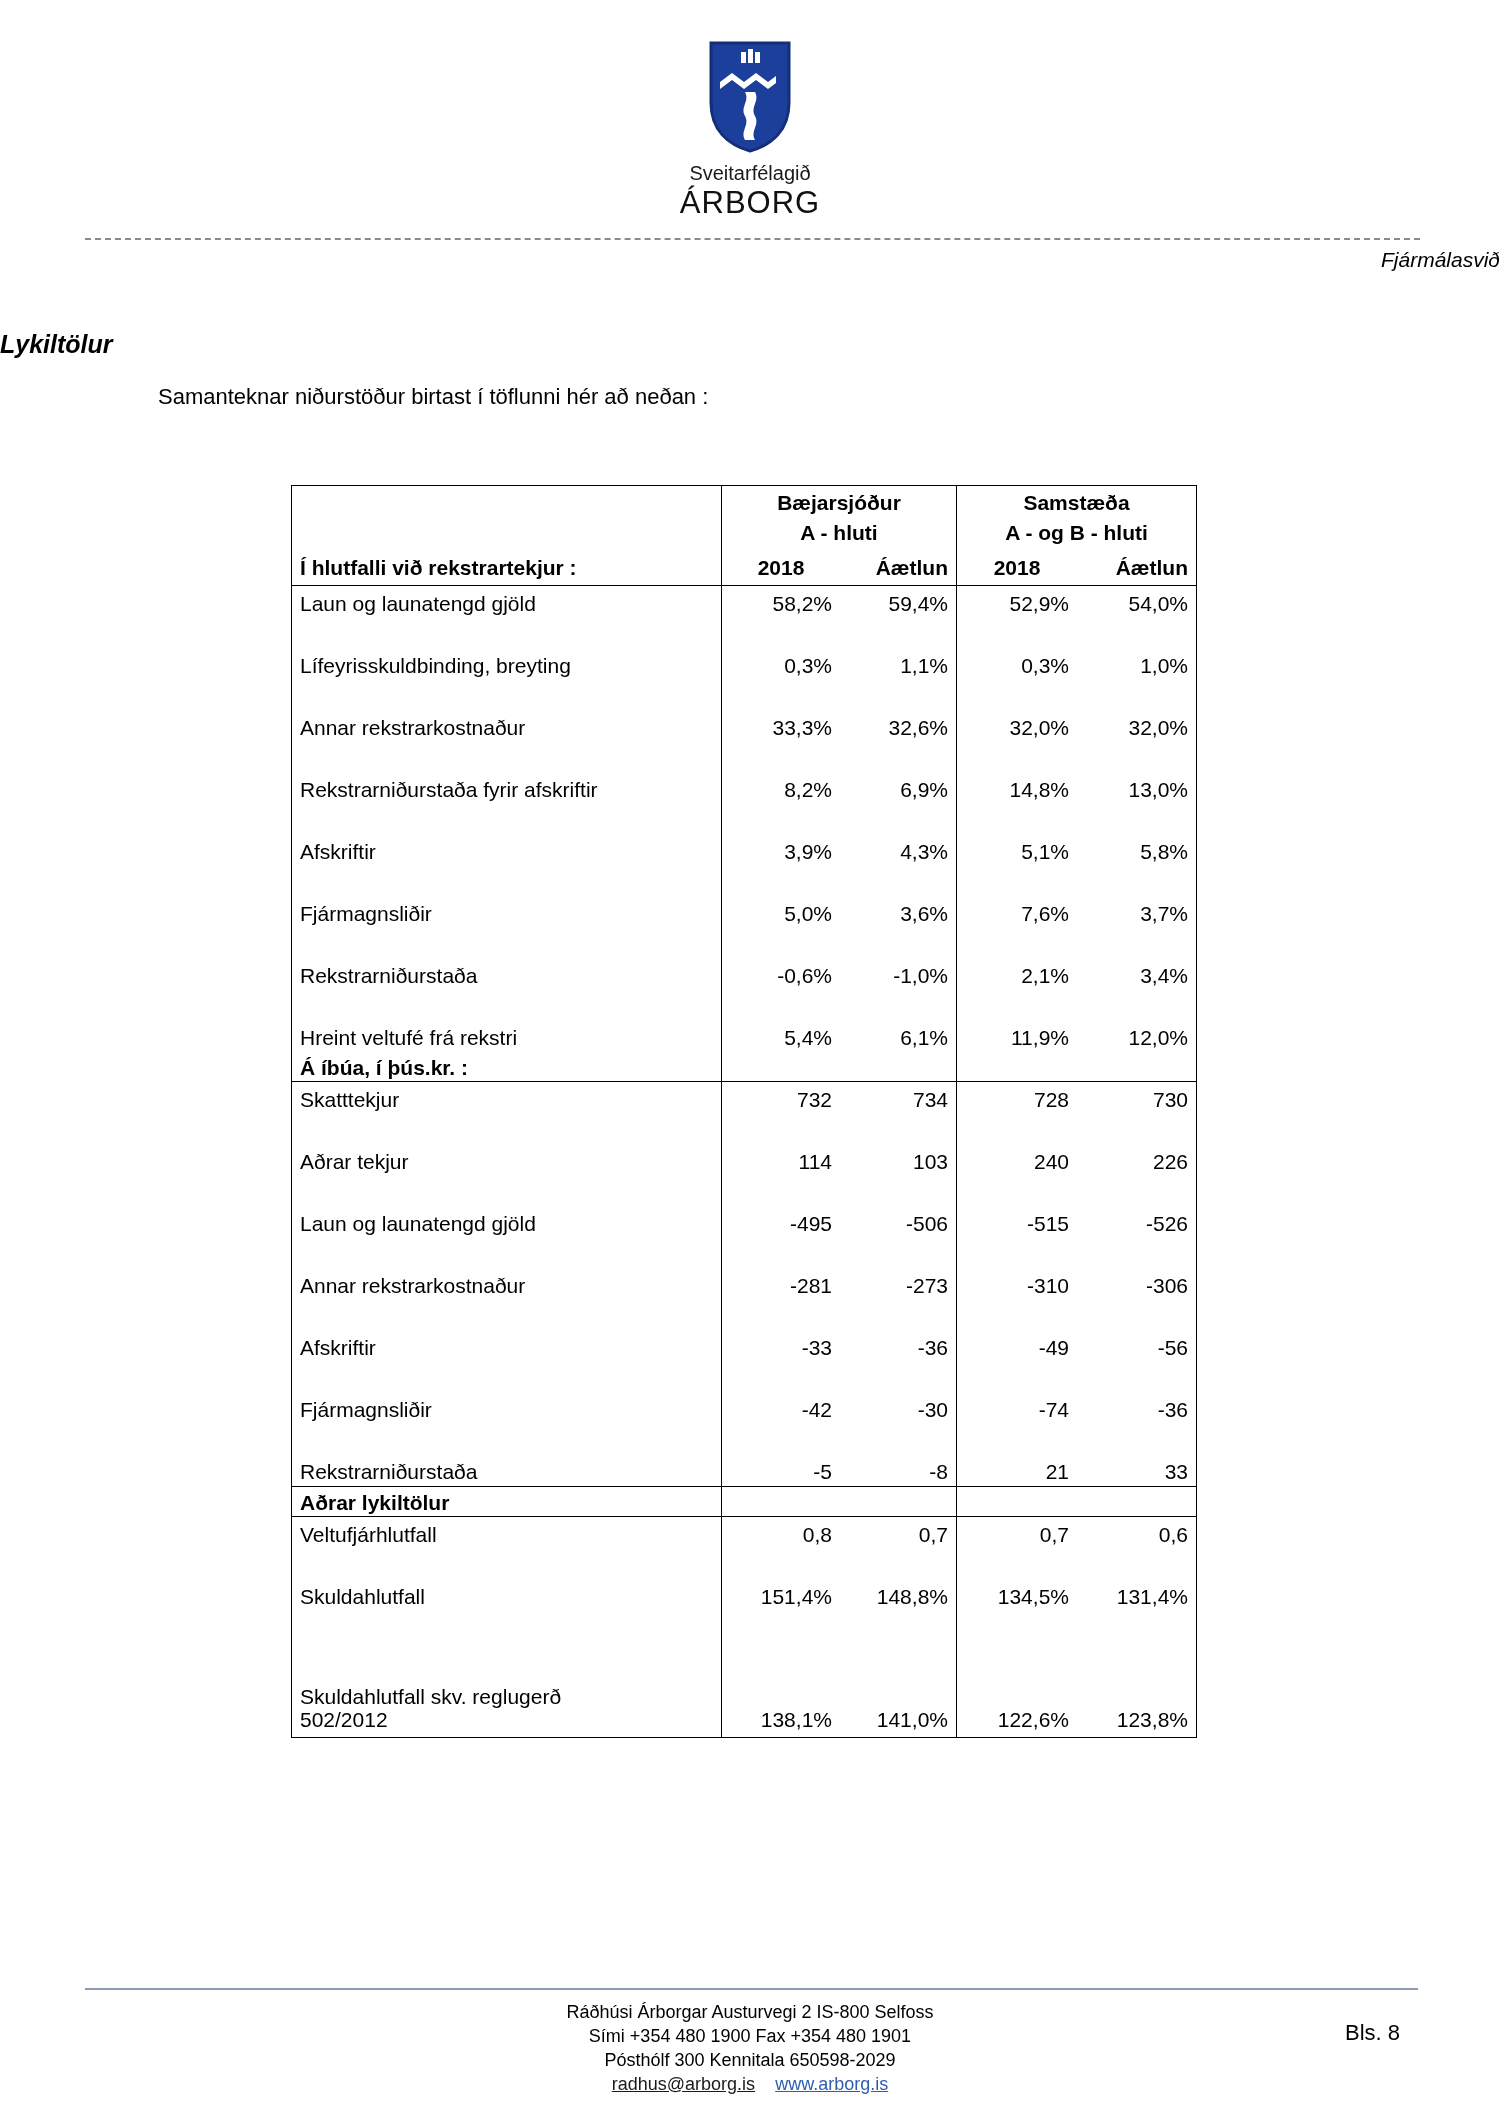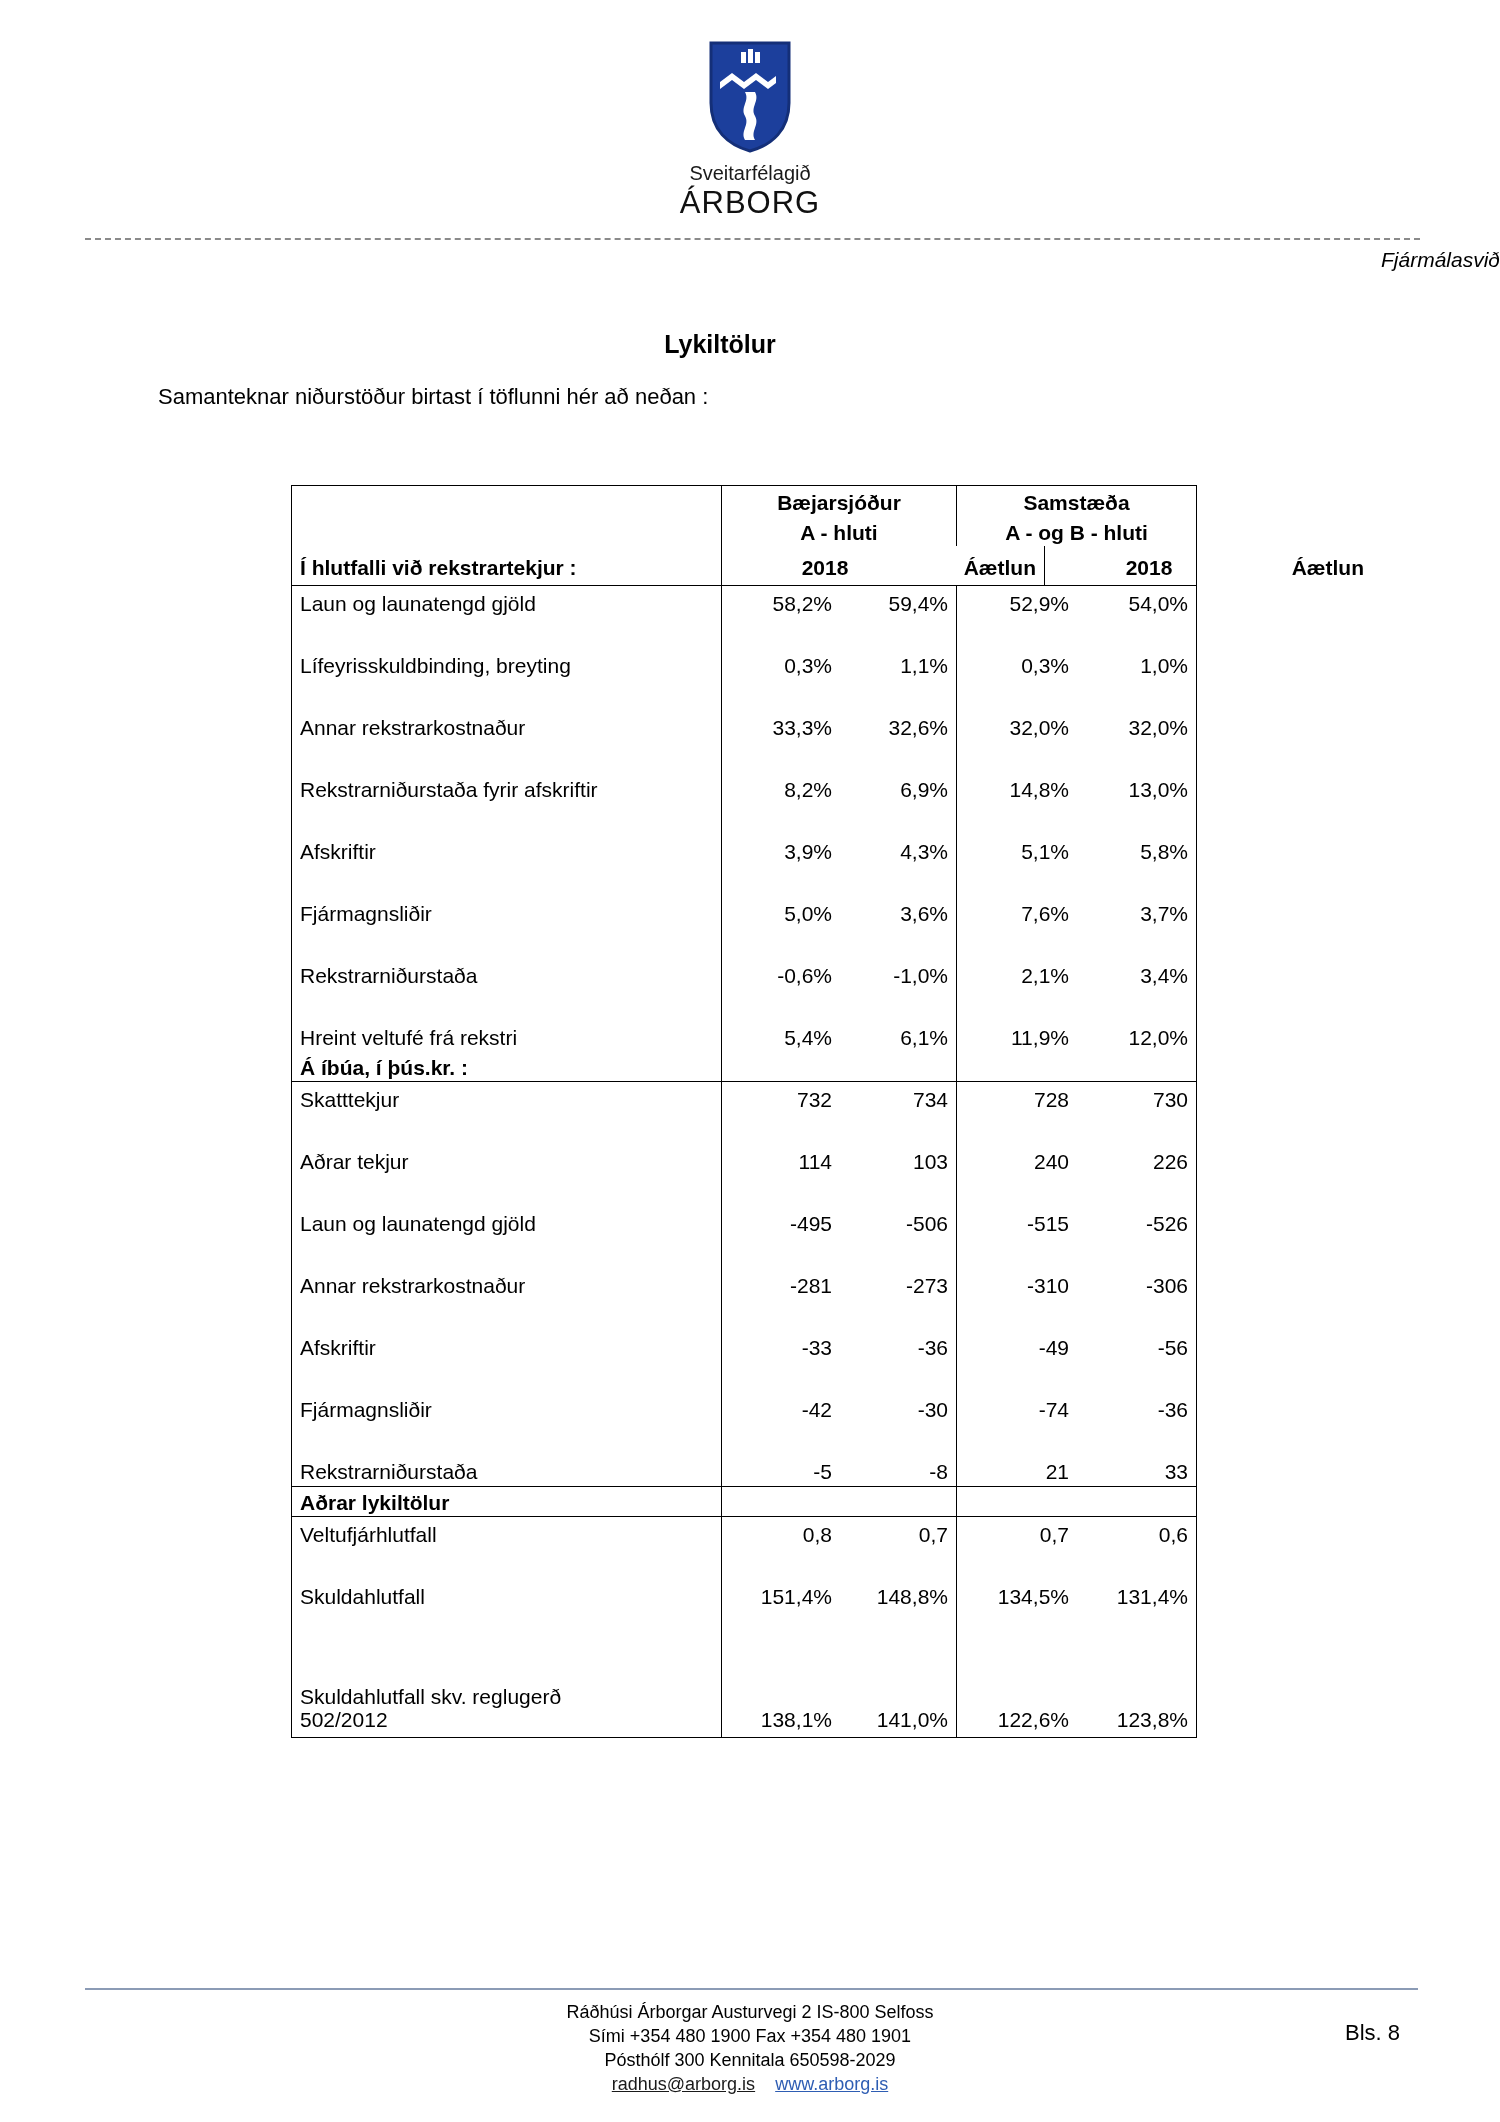--- a/index.html
+++ b/index.html
@@ -12,36 +12,36 @@
 
   
   .logo-block { position:absolute; top:40px; left:0; width:100%; text-align:center; }
   .logo-block svg { display:block; margin:0 auto; }
   .org-small { font-size:20px; margin-top:8px; color:#1a1a1a; }
   .org-big   { font-size:31px; font-weight:normal; letter-spacing:1px; color:#111; }
 
   .header-rule { position:absolute; top:238px; left:85px; right:80px; border-top:2px dashed #8a8a8a; }
   .dept { position:absolute; top:248px; left:0; width:100%; text-align:right; font-style:italic; font-size:21px; }
 
-  .title { position:absolute; top:330px; left:0; width:100%; text-align:center;
-           padding-right:60px; font-size:25px; font-weight:bold; }
+  .title { position:absolute; top:330px; left:0; width:100%; text-align:left;
+           padding-right:60px; font-size:25px; font-weight:bold;font-style:italic; }
   .intro { position:absolute; top:384px; left:158px; font-size:22px; }
 
   
   .ktable { position:absolute; left:291px; top:485px; width:906px; border:1px solid #000; background:#fff; }
   .trow { display:grid; grid-template-columns:430px 118px 117px 120px 119px; }
   .cell { padding:0 8px; font-size:21px; line-height:23px; overflow:hidden; }
   .center { text-align:center; }
   .c-val { text-align:right; }
   .c-label { border-right:1px solid #000; text-align:left; }
   .brA { border-right:1px solid #000; }
   .span2 { grid-column: span 2; }
 
   .head-row1 .cell, .head-row2 .cell { height:30px; padding-top:5px; font-weight:bold; }
-  .head-row3 { border-bottom:1px solid #000;gap:44px; }
+  .head-row3 { border-bottom:1px solid #000; }
   .head-row3 .cell { height:39px; padding-top:10px; font-weight:bold; }
 
   .section-row { border-bottom:1px solid #000; }
   .section-row.line-above { border-top:1px solid #000; }
   .section-row .cell { height:29px; padding-top:4px; font-weight:bold; }
 
   .data-row .cell { height:62px; padding-top:6px; }
   .data-row.short .cell { height:32px; }
   .data-row.two-line .cell { height:96px; }
   .data-row.two-line .c-label { display:flex; flex-direction:column; justify-content:flex-end; padding-bottom:6px; }

